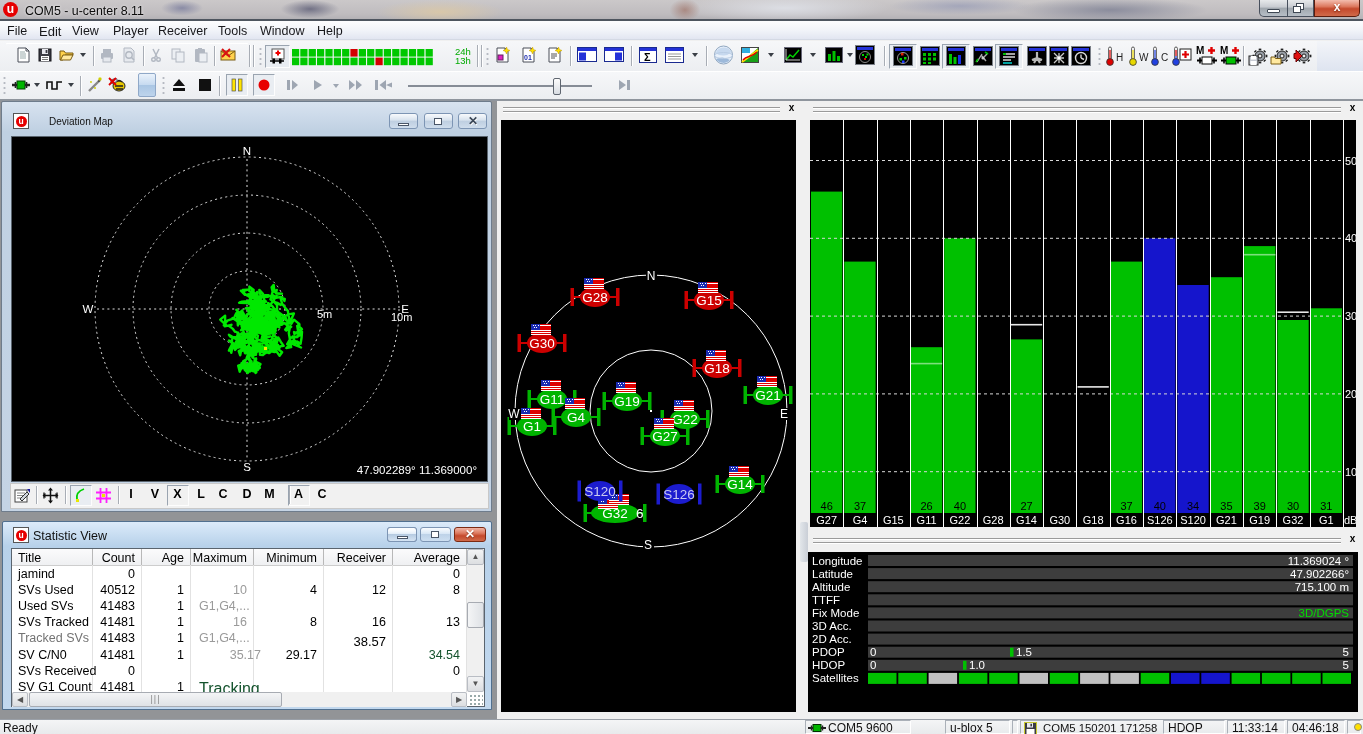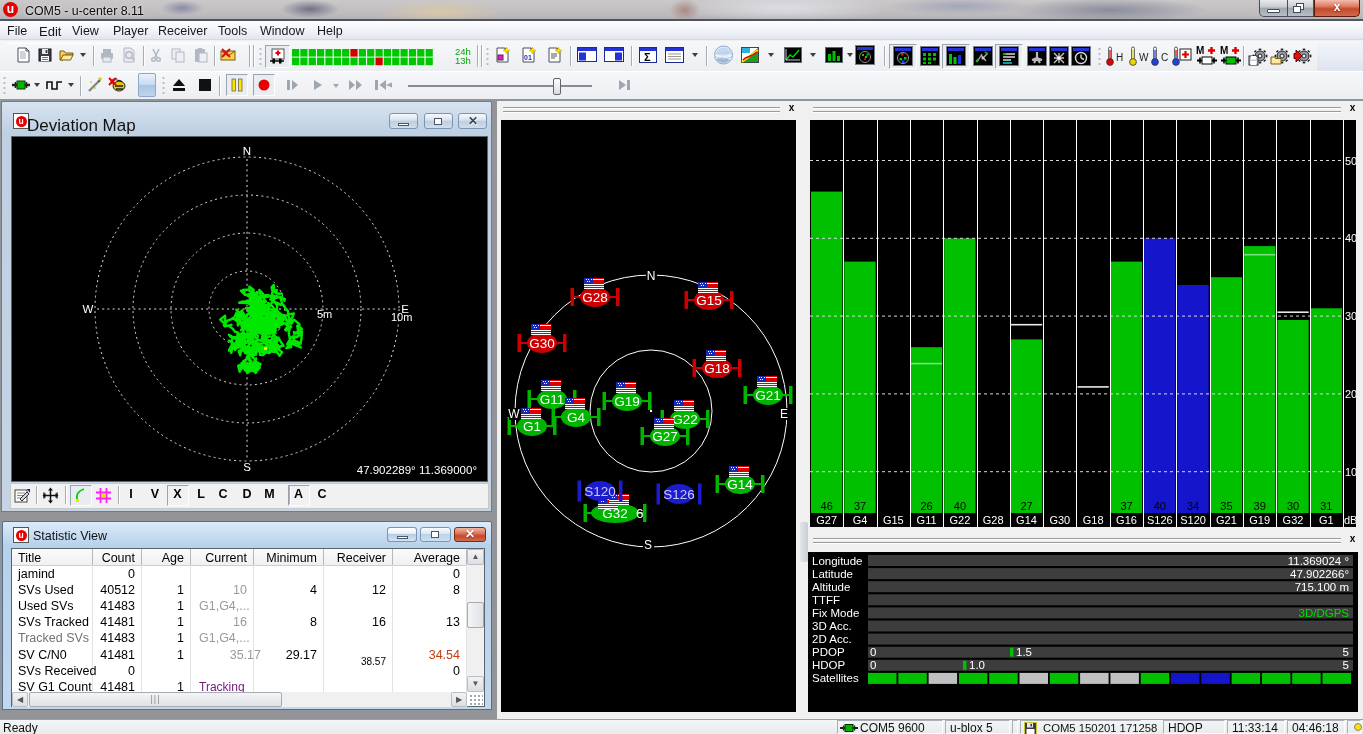--- a/index.html
+++ b/index.html
@@ -940,21 +940,21 @@
     <rect x="393.3" y="120.9" width="28.5" height="11" fill="#1515cc"></rect>
     <rect x="423.6" y="120.9" width="28.5" height="11" fill="#00c000"></rect>
     <rect x="453.9" y="120.9" width="28.5" height="11" fill="#00c000"></rect>
     <rect x="484.2" y="120.9" width="28.5" height="11" fill="#00c000"></rect>
     <rect x="514.5" y="120.9" width="28.5" height="11" fill="#00c000"></rect>
   </svg>
 <div class="abs" style="left:1px;top:101px;width:491px;height:411px;border:1px solid #6e7c8c;border-radius:2px 2px 0 0;background:linear-gradient(180deg,#d8e3f0,#bfd0e2 30px,#c5d4e5)">
     <div class="abs" style="left:11px;top:11px;width:16px;height:16px;background:#fff;border:1px solid #555"></div>
     <div class="abs" style="left:13.5px;top:13.5px;width:11px;height:11px;border-radius:50%;background:#e60000"></div>
     <div class="abs" style="left:13.5px;top:13.5px;width:11px;height:11px;color:#fff;font-size:8.5px;font-weight:bold;text-align:center;line-height:10px">u</div>
-    <div class="abs" style="left:25px;top:14px;font-size:17px;color:#111">Deviation Map</div>
+    <div class="abs" style="left:47px;top:14px;font-size:10px;color:#111">Deviation Map</div>
     <div class="winbtn" style="left:387.0px;top:11px;width:29px">
       <div class="abs" style="left:8px;top:9px;width:11px;height:3px;background:#fff;border:1px solid #4a5668"></div>
     </div>
     <div class="winbtn" style="left:421.5px;top:11px;width:29px">
       <div class="abs" style="left:9px;top:4px;width:8px;height:7px;background:#fff;border:1.5px solid #4a5668"></div>
     </div>
     <div class="winbtn" style="left:456.0px;top:11px;width:29px">
       <div class="abs" style="left:0;top:0;width:28px;height:14px;color:#3c4858;font-weight:bold;font-size:12px;text-align:center;line-height:14px;text-shadow:0.5px 0.5px 0 #fff">✕</div>
     </div>
     <div class="abs" style="left:9px;top:34px;width:477px;height:346px;border:1px solid #5a646e;background:#000"></div>
@@ -1033,21 +1033,21 @@
     </div>
     <div class="winbtn" style="left:451px;top:5px;width:32px;height:15px;background:linear-gradient(180deg,#f0b4a4,#dd7a60 40%,#c4492c 60%,#d06a4a);border-color:#7c2a12">
       <div class="abs" style="left:0;top:0;width:30px;height:13px;color:#fff;font-weight:bold;font-size:12px;text-align:center;line-height:13px;text-shadow:0 1px 1px #7c2a12">✕</div>
     </div>
     <div class="abs" style="left:8px;top:26px;width:474px;height:159px;border:1px solid #5a646e;background:#fff"></div>
     <div class="abs" style="left:9px;top:27px;width:472px;height:157px;overflow:hidden;background:#fff">
       <div class="abs" style="left:0;top:0;width:455px;height:16.5px;background:linear-gradient(180deg,#fbfbfc,#eff0f2);border-bottom:1px solid #cdcdcd"></div>
       <div class="abs" style="left:6px;top:1.5px;font-size:12.5px;color:#000">Title</div>
       <div class="abs" style="left:81px;top:1.5px;width:42px;text-align:right;font-size:12.5px;color:#000">Count</div>
       <div class="abs" style="left:130px;top:1.5px;width:42px;text-align:right;font-size:12.5px;color:#000">Age</div>
-      <div class="abs" style="left:179px;top:1.5px;width:56px;text-align:right;font-size:12.5px;color:#000">Current</div>
+      <div class="abs" style="left:179px;top:1.5px;width:56px;text-align:right;font-size:12.5px;color:#000">Maximum</div>
       <div class="abs" style="left:242px;top:1.5px;width:63px;text-align:right;font-size:12.5px;color:#000">Minimum</div>
       <div class="abs" style="left:312px;top:1.5px;width:62px;text-align:right;font-size:12.5px;color:#000">Receiver</div>
       <div class="abs" style="left:381px;top:1.5px;width:67px;text-align:right;font-size:12.5px;color:#000">Average</div>
       <div class="abs" style="left:80px;top:0;width:1px;height:16.5px;background:#b8b8b8"></div>
       <div class="abs" style="left:80px;top:16px;width:1px;height:141px;background:#e2e2e2"></div>
       <div class="abs" style="left:129px;top:0;width:1px;height:16.5px;background:#b8b8b8"></div>
       <div class="abs" style="left:129px;top:16px;width:1px;height:141px;background:#e2e2e2"></div>
       <div class="abs" style="left:178px;top:0;width:1px;height:16.5px;background:#b8b8b8"></div>
       <div class="abs" style="left:178px;top:16px;width:1px;height:141px;background:#e2e2e2"></div>
       <div class="abs" style="left:241px;top:0;width:1px;height:16.5px;background:#b8b8b8"></div>
@@ -1081,45 +1081,45 @@
       <div class="abs" style="left:381px;top:66.1px;width:67px;text-align:right;font-size:12.5px;color:#000">13</div>
       <div class="abs" style="left:6px;top:82.3px;font-size:12.5px;color:#737373;white-space:nowrap">Tracked SVs</div>
       <div class="abs" style="left:81px;top:82.3px;width:42px;text-align:right;font-size:12.5px;color:#000">41483</div>
       <div class="abs" style="left:130px;top:82.3px;width:42px;text-align:right;font-size:12.5px;color:#000">1</div>
       <div class="abs" style="left:187px;top:82.3px;font-size:12.5px;color:#9a9a9a">G1,G4,...</div>
       <div class="abs" style="left:6px;top:98.5px;font-size:12.5px;color:#000;white-space:nowrap">SV C/N0</div>
       <div class="abs" style="left:81px;top:98.5px;width:42px;text-align:right;font-size:12.5px;color:#000">41481</div>
       <div class="abs" style="left:130px;top:98.5px;width:42px;text-align:right;font-size:12.5px;color:#000">1</div>
       <div class="abs" style="left:193px;top:98.5px;width:56px;text-align:right;font-size:12.5px;color:#9a9a9a">35.17</div>
       <div class="abs" style="left:242px;top:98.5px;width:63px;text-align:right;font-size:12.5px;color:#000">29.17</div>
-      <div class="abs" style="left:312px;top:107px;width:62px;text-align:right;font-size:10px;color:#000">38.57</div>
-      <div class="abs" style="left:381px;top:98.5px;width:67px;text-align:right;font-size:12.5px;color:#c2410c">34.54</div>
+      <div class="abs" style="left:312px;top:85px;width:62px;text-align:right;font-size:13px;color:#000">38.57</div>
+      <div class="abs" style="left:381px;top:98.5px;width:67px;text-align:right;font-size:12.5px;color:#14532d">34.54</div>
       <div class="abs" style="left:6px;top:114.69999999999999px;font-size:12.5px;color:#000;white-space:nowrap">SVs Received</div>
       <div class="abs" style="left:81px;top:114.69999999999999px;width:42px;text-align:right;font-size:12.5px;color:#000">0</div>
       <div class="abs" style="left:381px;top:114.69999999999999px;width:67px;text-align:right;font-size:12.5px;color:#000">0</div>
       <div class="abs" style="left:6px;top:130.89999999999998px;font-size:12.5px;color:#000;white-space:nowrap">SV G1 Count</div>
       <div class="abs" style="left:81px;top:130.89999999999998px;width:42px;text-align:right;font-size:12.5px;color:#000">41481</div>
       <div class="abs" style="left:130px;top:130.89999999999998px;width:42px;text-align:right;font-size:12.5px;color:#000">1</div>
-      <div class="abs" style="left:187px;top:130.89999999999998px;font-size:12px;color:#701a75">Tracking</div>
+      <div class="abs" style="left:187px;top:130.89999999999998px;font-size:16px;color:#14532d">Tracking</div>
     </div>
     <div class="abs" style="left:464px;top:27px;width:17px;height:143px;background:#f0f0f0">
       <div class="abs" style="left:0;top:0;width:17px;height:16px;background:linear-gradient(180deg,#f2f3f4,#dcdee1);border:1px solid #b9bdc4;border-radius:2px;text-align:center;line-height:14px;font-size:8px;color:#555">▲</div>
       <div class="abs" style="left:0;top:53px;width:17px;height:26px;background:linear-gradient(90deg,#f4f5f6,#dfe2e6);border:1px solid #a7abb2;border-radius:2px"></div>
       <div class="abs" style="left:0;top:127px;width:17px;height:16px;background:linear-gradient(180deg,#f2f3f4,#dcdee1);border:1px solid #b9bdc4;border-radius:2px;text-align:center;line-height:14px;font-size:8px;color:#555">▼</div>
     </div>
     <div class="abs" style="left:9px;top:170px;width:455px;height:15px;background:#f0f0f0">
       <div class="abs" style="left:0;top:0;width:16px;height:15px;background:linear-gradient(180deg,#f2f3f4,#dcdee1);border:1px solid #b9bdc4;border-radius:2px;text-align:center;line-height:13px;font-size:8px;color:#555">◀</div>
       <div class="abs" style="left:17px;top:0;width:253px;height:15px;background:linear-gradient(180deg,#f4f5f6,#dfe2e6);border:1px solid #a7abb2;border-radius:2px;text-align:center;line-height:13px;font-size:9px;color:#888;letter-spacing:1px">|||</div>
       <div class="abs" style="left:439px;top:0;width:16px;height:15px;background:linear-gradient(180deg,#f2f3f4,#dcdee1);border:1px solid #b9bdc4;border-radius:2px;text-align:center;line-height:13px;font-size:8px;color:#555">▶</div>
     </div>
     <div class="abs" style="left:466px;top:172px;width:14px;height:12px;background-image:radial-gradient(circle at 2px 2px,#9aa 1px,transparent 1.4px);background-size:4px 4px"></div>
   </div>
 <div class="abs" style="left:0;top:719px;width:1363px;height:15px;background:linear-gradient(180deg,#f4f5f6,#e8eaec);border-top:1px solid #9aa0a8">
     <div class="abs" style="left:3px;top:1px;font-size:12px;color:#111">Ready</div>
-    <div class="abs" style="left:837px;top:0px;width:106px;height:14px;border:1px solid;border-color:#aab0b8 #fff #fff #aab0b8">
+    <div class="abs" style="left:805px;top:0px;width:106px;height:14px;border:1px solid;border-color:#aab0b8 #fff #fff #aab0b8">
       <svg class="abs" style="left:2px;top:2px" width="18" height="10" viewBox="0 0 18 10">
         <rect x="5" y="1.5" width="8" height="7" fill="#00b400" stroke="#003000"></rect>
         <path d="M0 5 h5 M13 5 h5" stroke="#222" stroke-width="2"></path>
         <path d="M3.5 2.5 v5 M14.5 2.5 v5" stroke="#222" stroke-width="1.4"></path>
       </svg>
       <div class="abs" style="left:22px;top:0px;font-size:12px;color:#111;white-space:nowrap">COM5 9600</div>
     </div>
     <div class="abs" style="left:945px;top:0px;width:65px;height:14px;border:1px solid;border-color:#aab0b8 #fff #fff #aab0b8">
       <div class="abs" style="left:4px;top:0px;font-size:12px;color:#111;white-space:nowrap">u-blox 5</div>
     </div>

